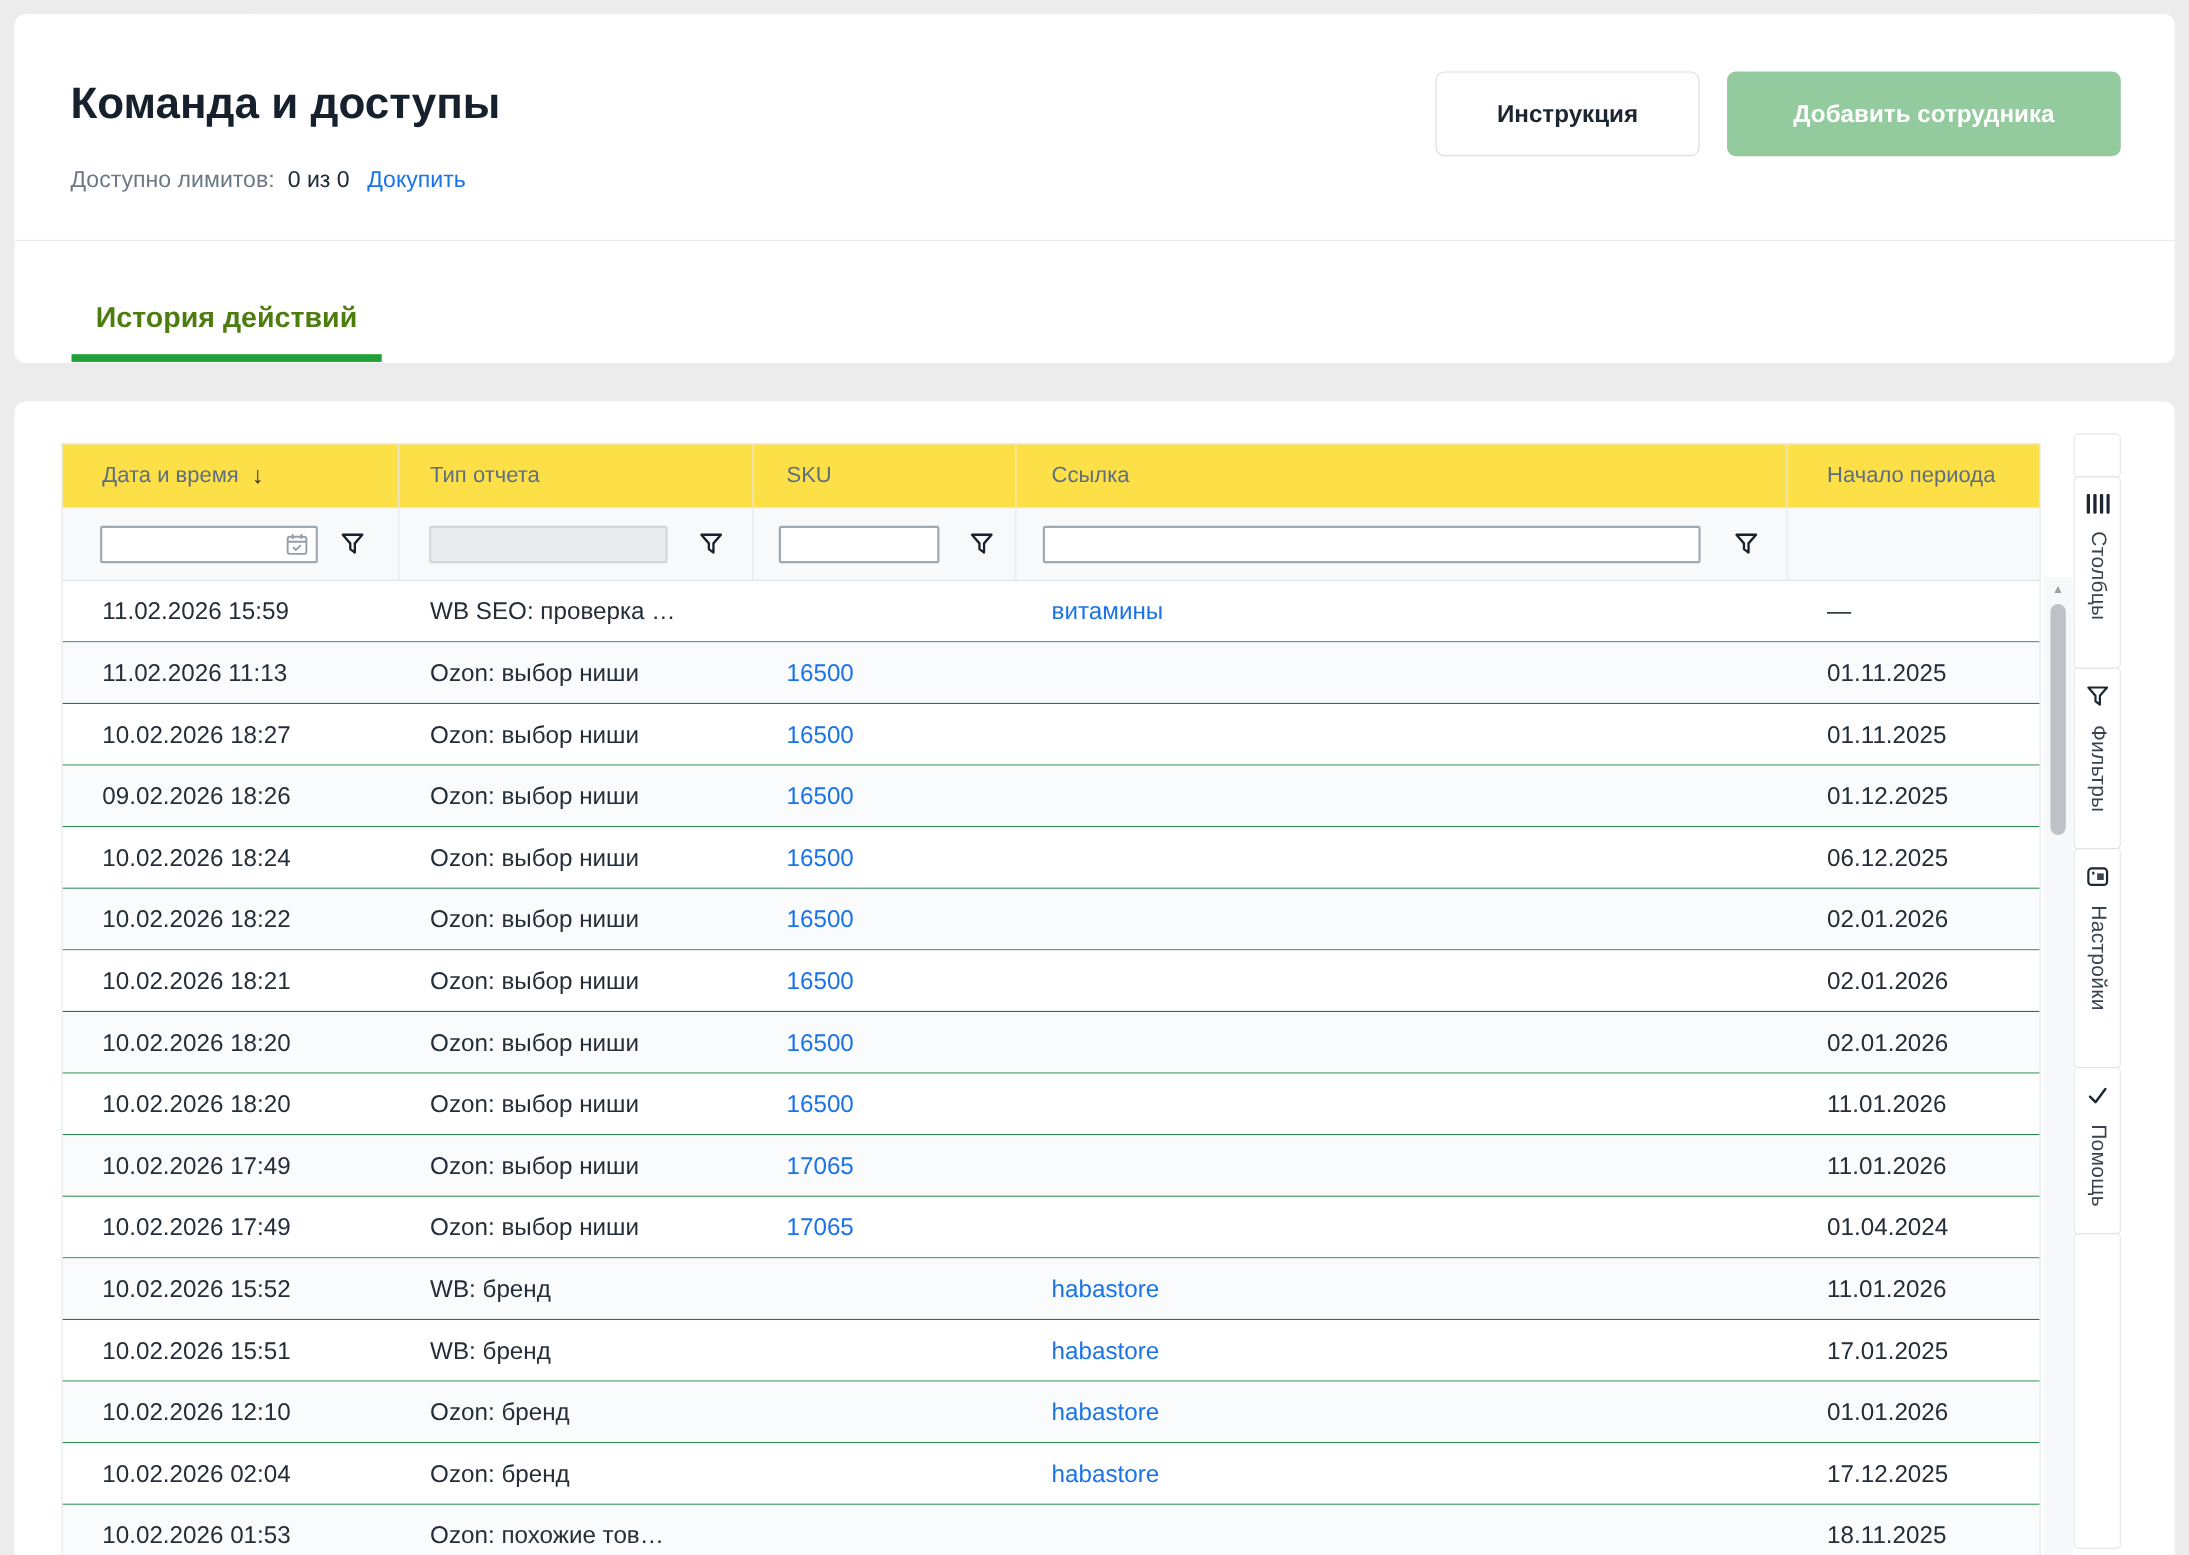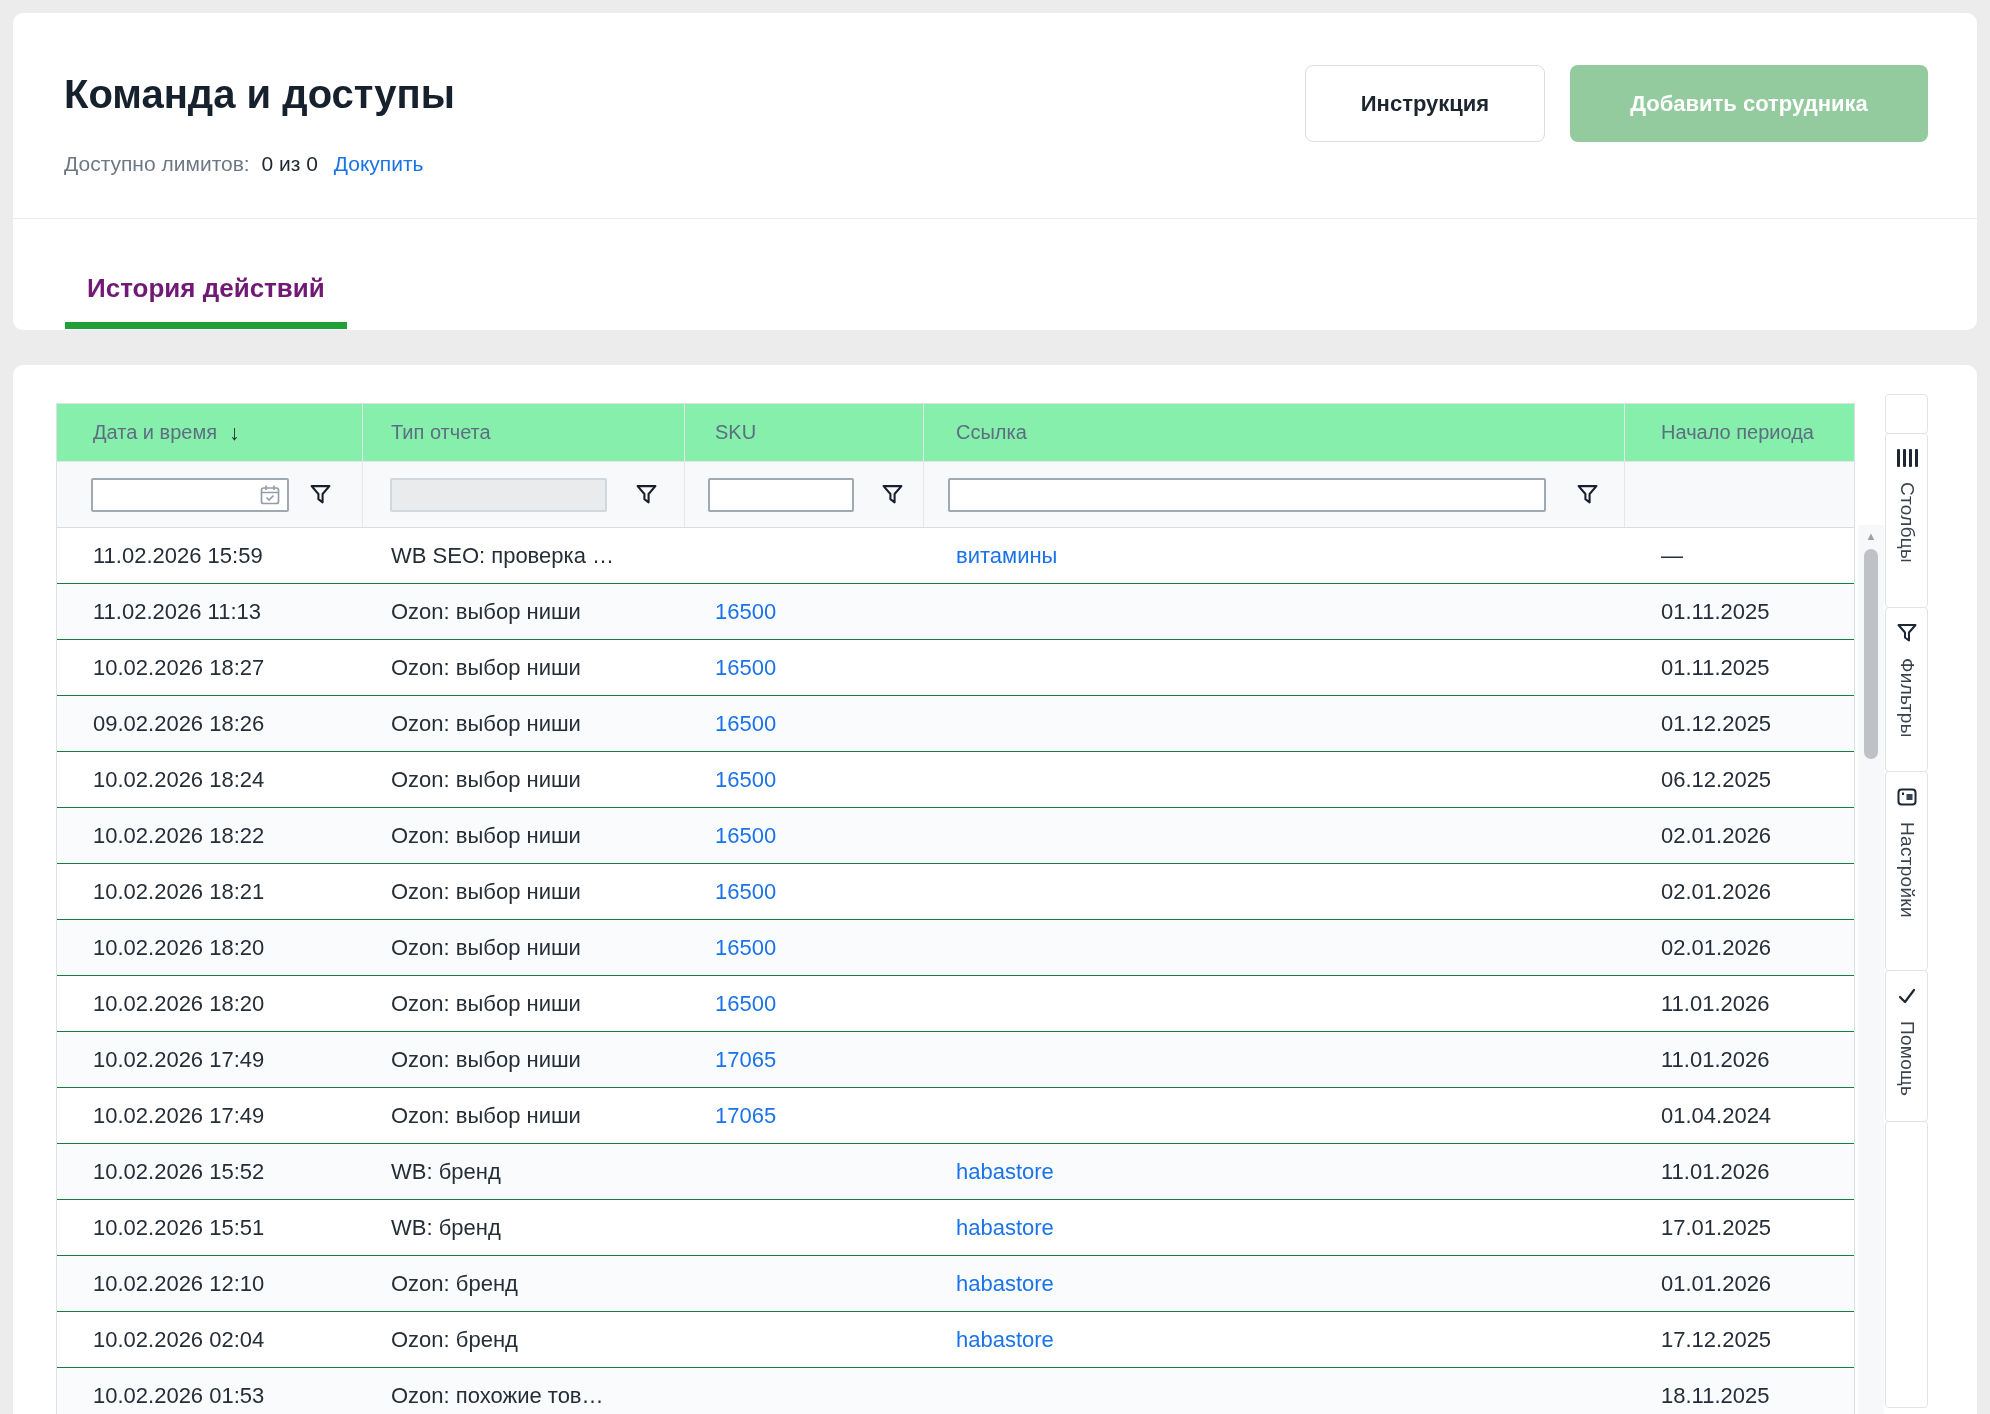--- a/index.html
+++ b/index.html
@@ -16,27 +16,27 @@
   #limits-line{position:absolute;left:51px;top:139px;font-size:21px;color:#6d7886;}
   #limits-line .val{color:#202a35;margin-left:6px;}
   #limits-line .buy{color:#1a73e8;margin-left:10px;text-decoration:none;cursor:pointer;}
   .btn{position:absolute;top:52px;height:77px;border-radius:8px;font-family:"Liberation Sans",sans-serif;
        font-size:22px;font-weight:700;display:flex;align-items:center;justify-content:center;cursor:pointer;box-sizing:border-box;}
   #btn-instruction{left:1292px;width:240px;background:#fff;border:1px solid #d8dde2;color:#1d2630;}
   #btn-add{left:1557px;width:358px;background:#93cb9f;border:none;color:#ffffff;}
   #header-divider{position:absolute;left:0;top:205px;width:100%;height:1px;background:#e7eaee;}
   #tabs{position:absolute;left:52px;top:206px;bottom:0;display:flex;}
   .tab{position:relative;display:flex;align-items:flex-end;padding:0 22px 26px 22px;font-size:26px;font-weight:700;color:#6f8294;cursor:pointer;}
-  .tab.active{color:#701a75;}
+  .tab.active{color:#4d7c0f;}
   .tab.active::after{content:"";position:absolute;left:0;right:0;bottom:1px;height:7px;background:#22a038;}
   
   #table-card{left:13px;top:365px;width:1964px;height:1049px;border-radius:10px 10px 0 0;overflow:hidden;}
   #grid{position:absolute;left:43px;top:38px;width:1797px;border:1px solid #dce1e6;border-bottom:none;box-sizing:content-box;}
   .row5{display:grid;grid-template-columns:306px 322px 239px 701px 229px;}
-  .thead{height:57px;background:#86efac;border-bottom:1px solid #e3e7eb;align-items:center;color:#5d6e80;font-size:20px;}
+  .thead{height:57px;background:#fde047;border-bottom:1px solid #e3e7eb;align-items:center;color:#5d6e80;font-size:20px;}
   .th{display:flex;align-items:center;height:100%;box-sizing:border-box;}
   .th.b,.fc.b{border-right:1px solid #e4e8ec;}
   .th.c1{padding-left:36px;}.th.c2{padding-left:28px;}.th.c3{padding-left:30px;}.th.c4{padding-left:32px;}.th.c5{padding-left:36px;}
   .sort-arrow{margin-left:12px;color:#222b35;font-weight:700;font-size:21px;cursor:pointer;}
   .filters{height:65px;background:#f8f9fa;border-bottom:1px solid #d8dde2;align-items:center;}
   .fc{display:flex;align-items:center;height:100%;box-sizing:border-box;}
   .inwrap{position:relative;height:34px;}
   .flt-input{width:100%;height:34px;box-sizing:border-box;border:2px solid #9fa9b2;border-radius:2px;background:#fff;outline:none;
              font-family:"Liberation Sans",sans-serif;font-size:18px;padding:0 8px;}
   .flt-input:disabled{background:#e9ebed;border-color:#d2d7db;}

